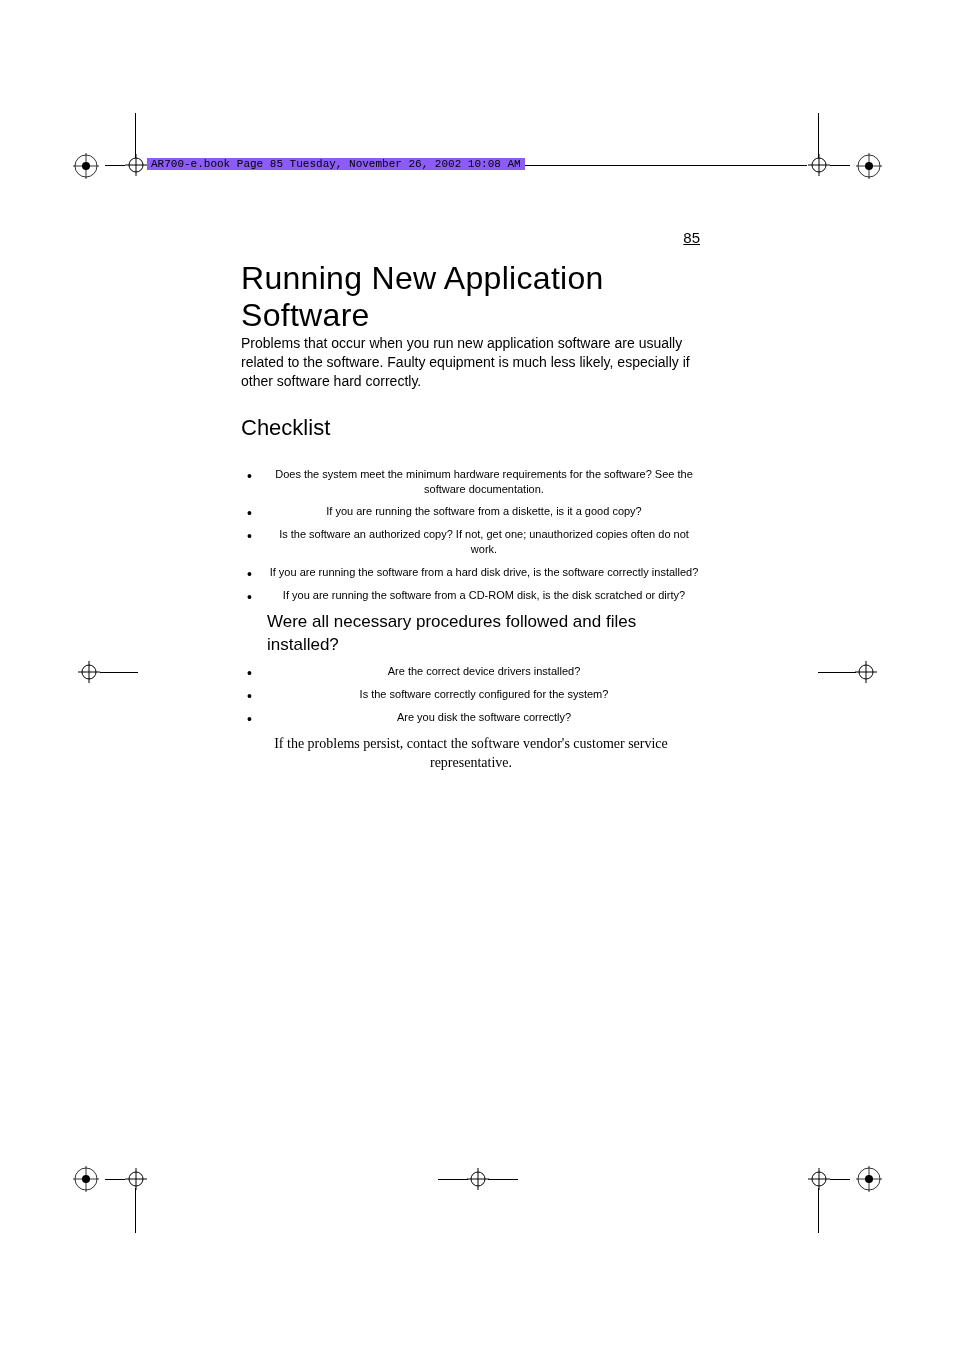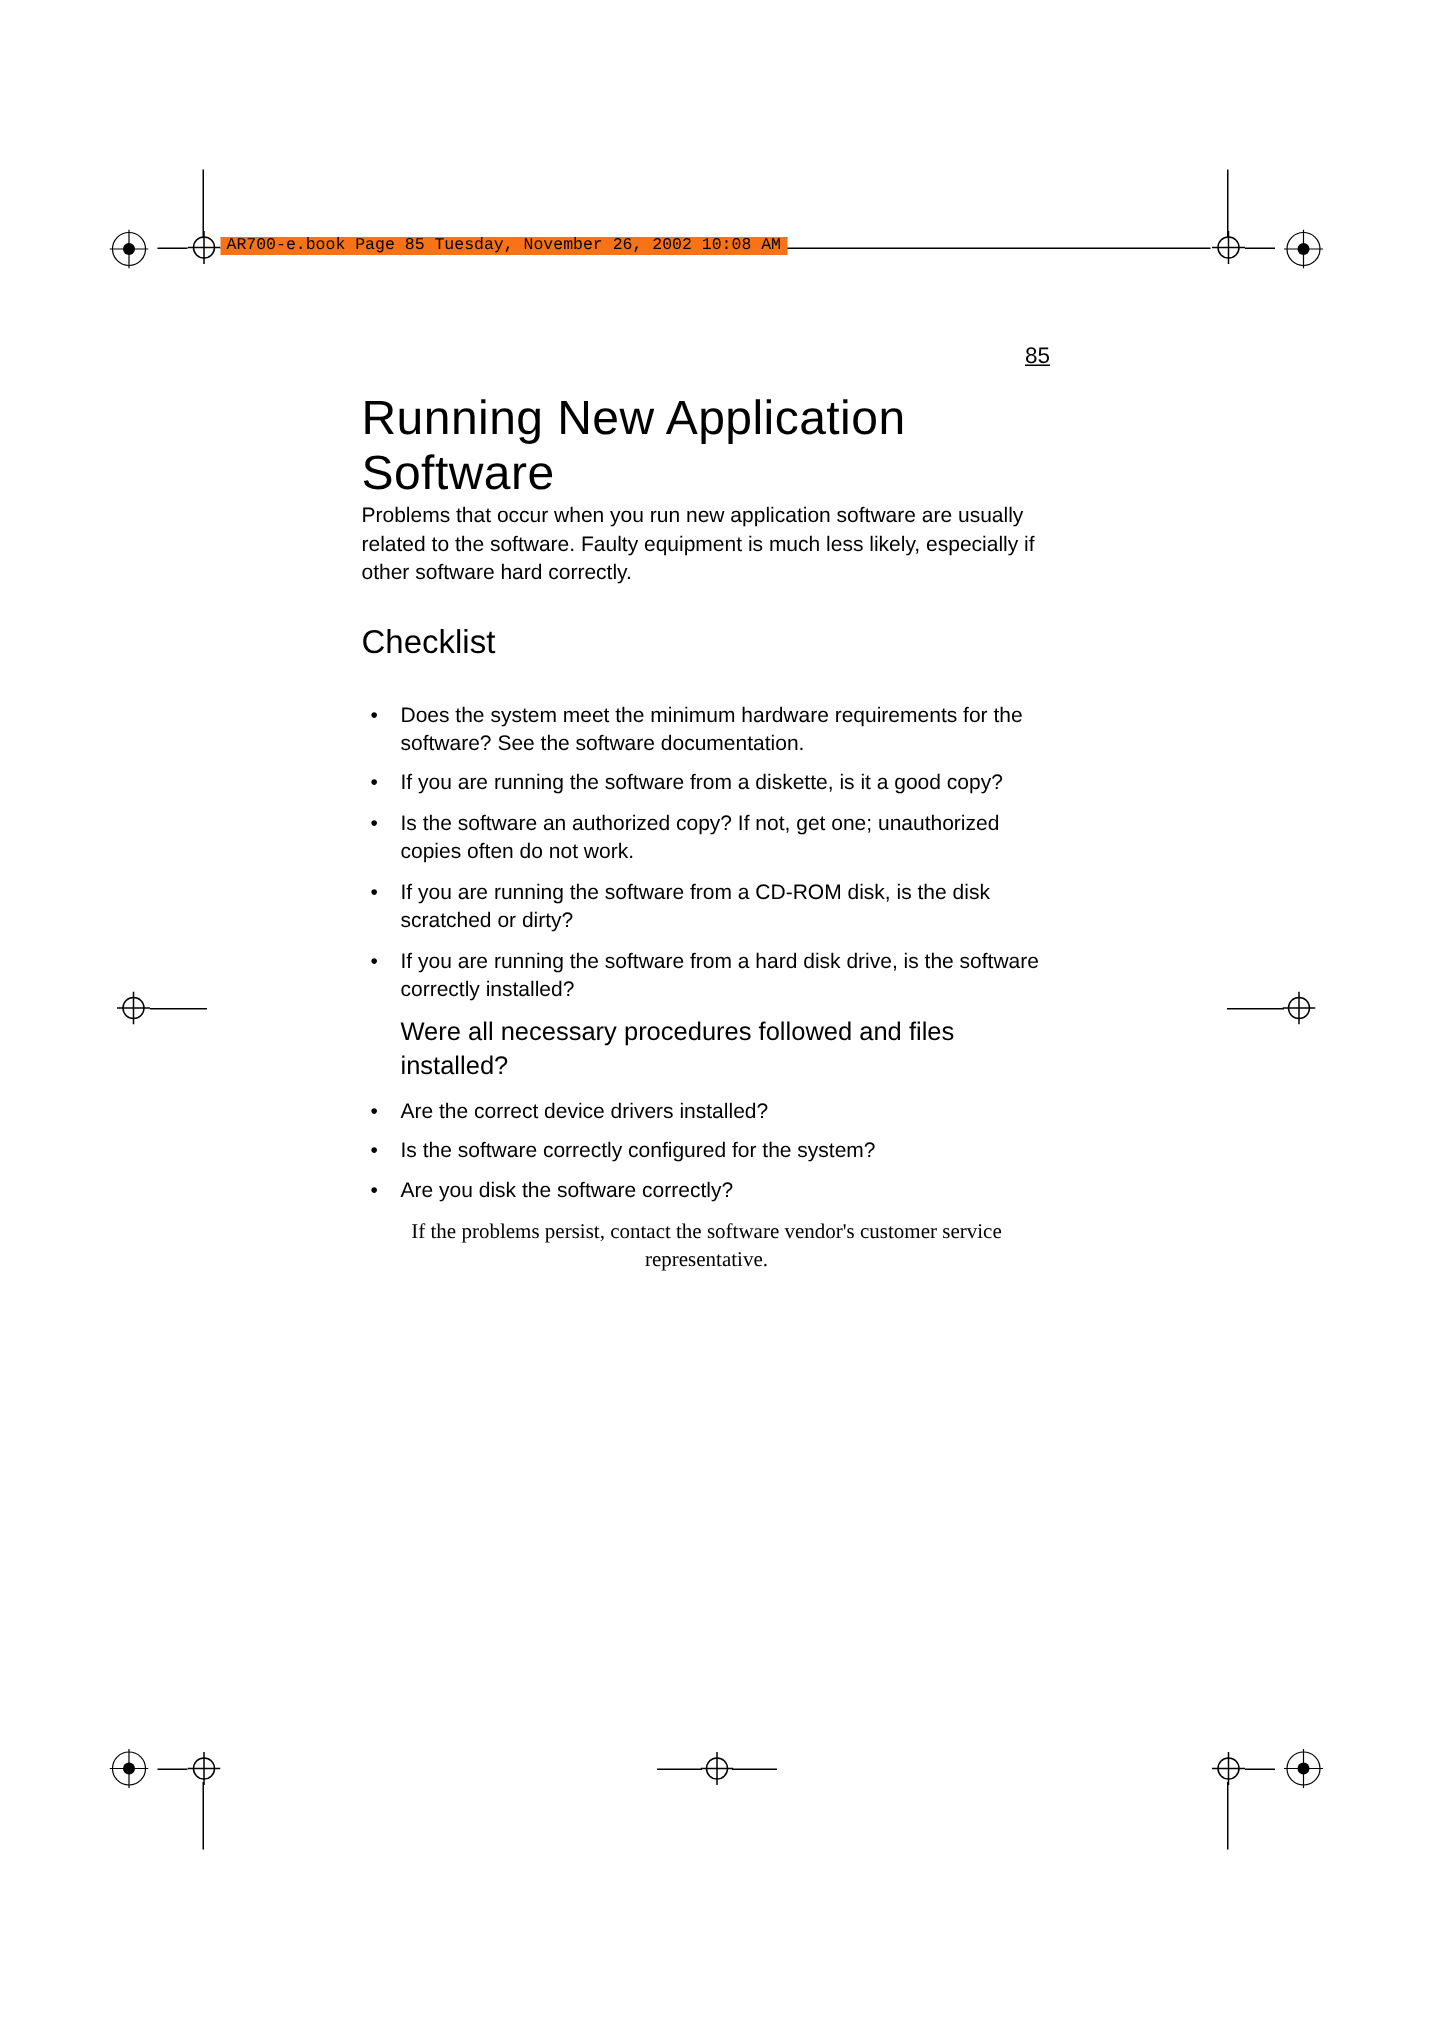--- a/index.html
+++ b/index.html
@@ -22,21 +22,21 @@
       height: 1px;
       background: #000;
     }
     .header-text {
       position: absolute;
       top: 158px;
       left: 147px;
       font-family: 'Courier New', monospace;
       font-size: 11px;
       padding: 0 4px;
-      background: #f97316;
+      background: #8b5cf6;
     }
     .page-number {
       position: absolute;
       top: 229px;
       right: 254px;
       font-size: 15px;
       font-family: Arial, Helvetica, sans-serif;
       text-decoration: underline;
     }
     .content {
@@ -63,24 +63,25 @@
       font-family: 'Segoe UI Light', 'Helvetica Neue', Arial, sans-serif;
       margin-bottom: 26px;
     }
     .checklist {
       list-style: none;
       padding-left: 0;
     }
     .checklist-item {
       position: relative;
       padding-left: 26px;
-      font-size: 14px;
+      font-size: 11px;
       line-height: 1.35;
       margin-bottom: 8px;
       font-family: 'Segoe UI', Arial, Helvetica, sans-serif;
+      text-align: center;
     }
     .checklist-item::before {
       content: "•";
       position: absolute;
       left: 6px;
       top: 0;
       font-size: 14px;
     }
     .followup-text {
       padding-left: 26px;
@@ -216,22 +217,22 @@
 <div class="page-number">85</div>
 
 <div class="content">
   <h1 class="main-title">Running New Application Software</h1>
   <p class="intro-text">Problems that occur when you run new application software are usually related to the software. Faulty equipment is much less likely, especially if other software hard correctly.</p>
   <h2 class="section-title">Checklist</h2>
   <ul class="checklist">
     <li class="checklist-item">Does the system meet the minimum hardware requirements for the software? See the software documentation.</li>
     <li class="checklist-item">If you are running the software from a diskette, is it a good copy?</li>
     <li class="checklist-item">Is the software an authorized copy? If not, get one; unauthorized copies often do not work.</li>
+    <li class="checklist-item">If you are running the software from a hard disk drive, is the software correctly installed?</li>
     <li class="checklist-item">If you are running the software from a CD-ROM disk, is the disk scratched or dirty?</li>
-    <li class="checklist-item">If you are running the software from a hard disk drive, is the software correctly installed?</li>
   </ul>
   <p class="followup-text">Were all necessary procedures followed and files installed?</p>
   <ul class="checklist">
     <li class="checklist-item">Are the correct device drivers installed?</li>
     <li class="checklist-item">Is the software correctly configured for the system?</li>
     <li class="checklist-item">Are you disk the software correctly?</li>
   </ul>
   <p class="closing-text">If the problems persist, contact the software vendor's customer service representative.</p>
 </div>
 

